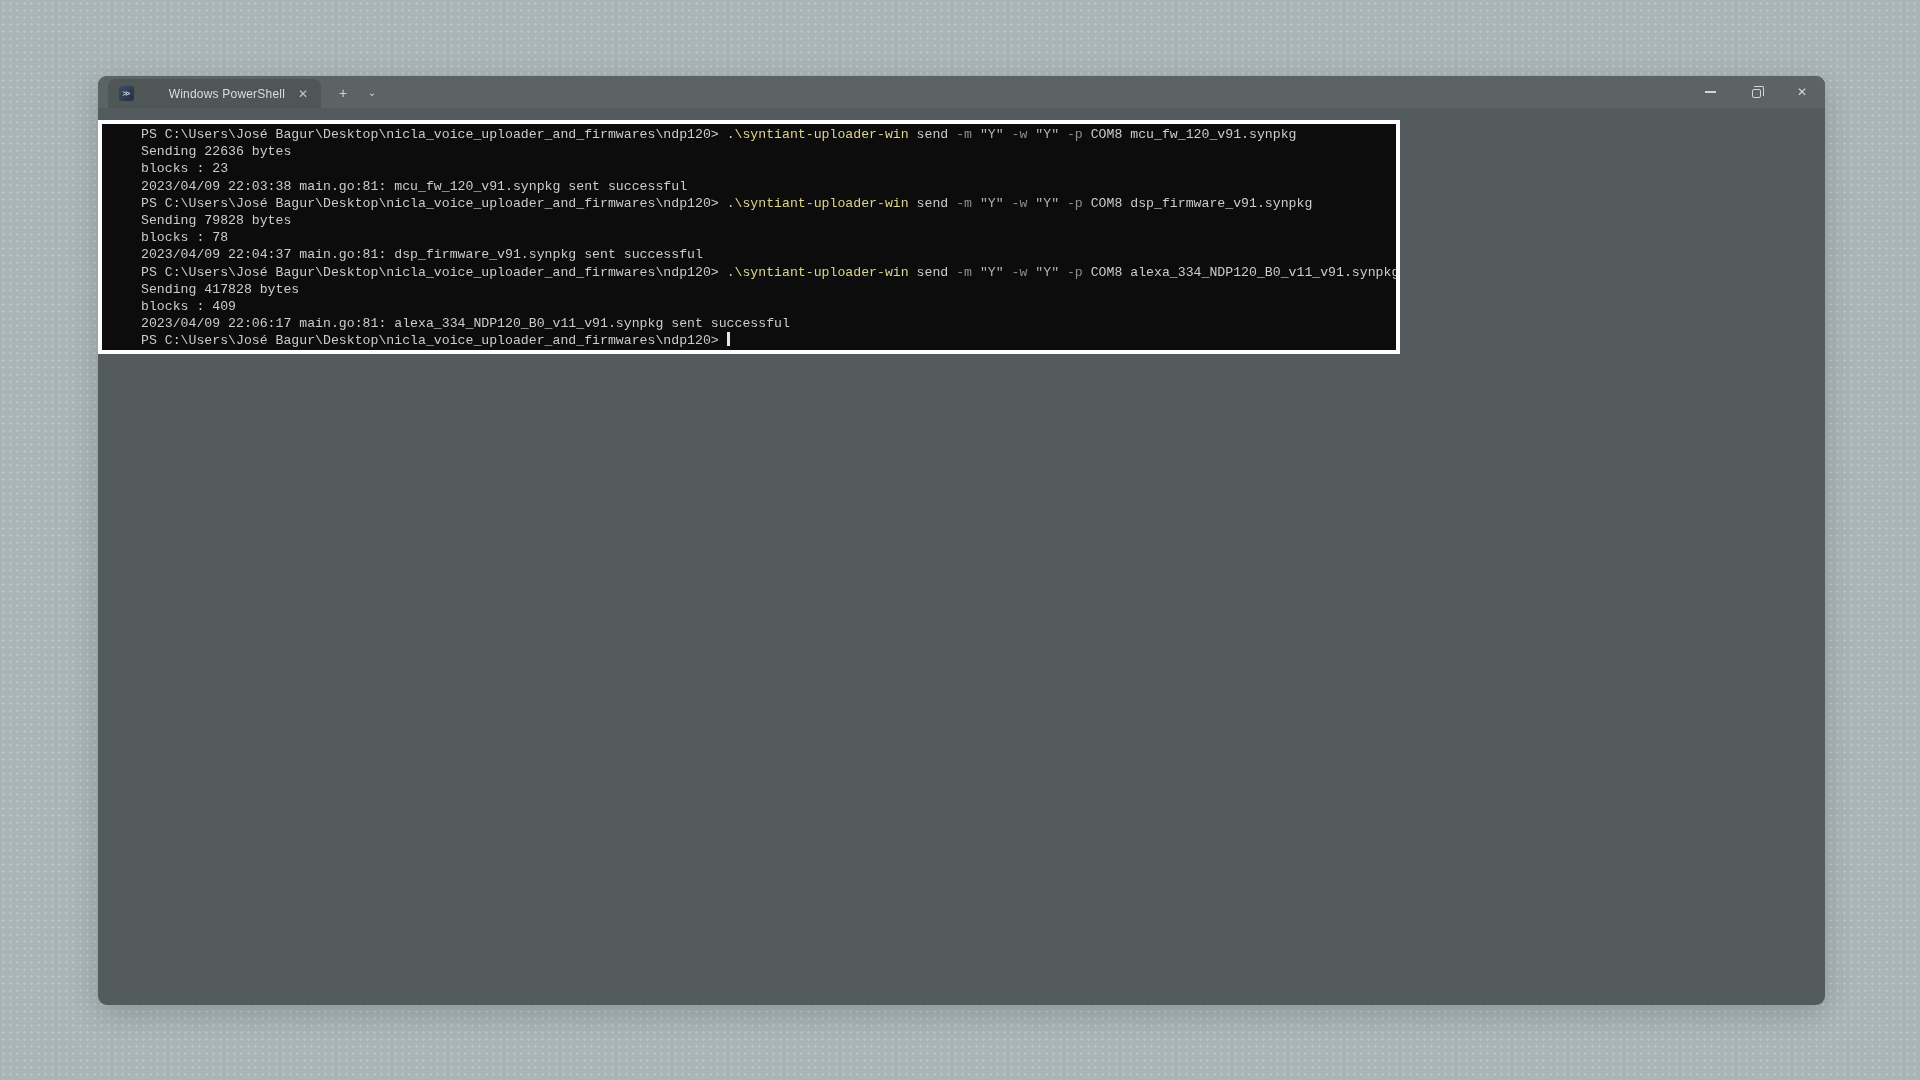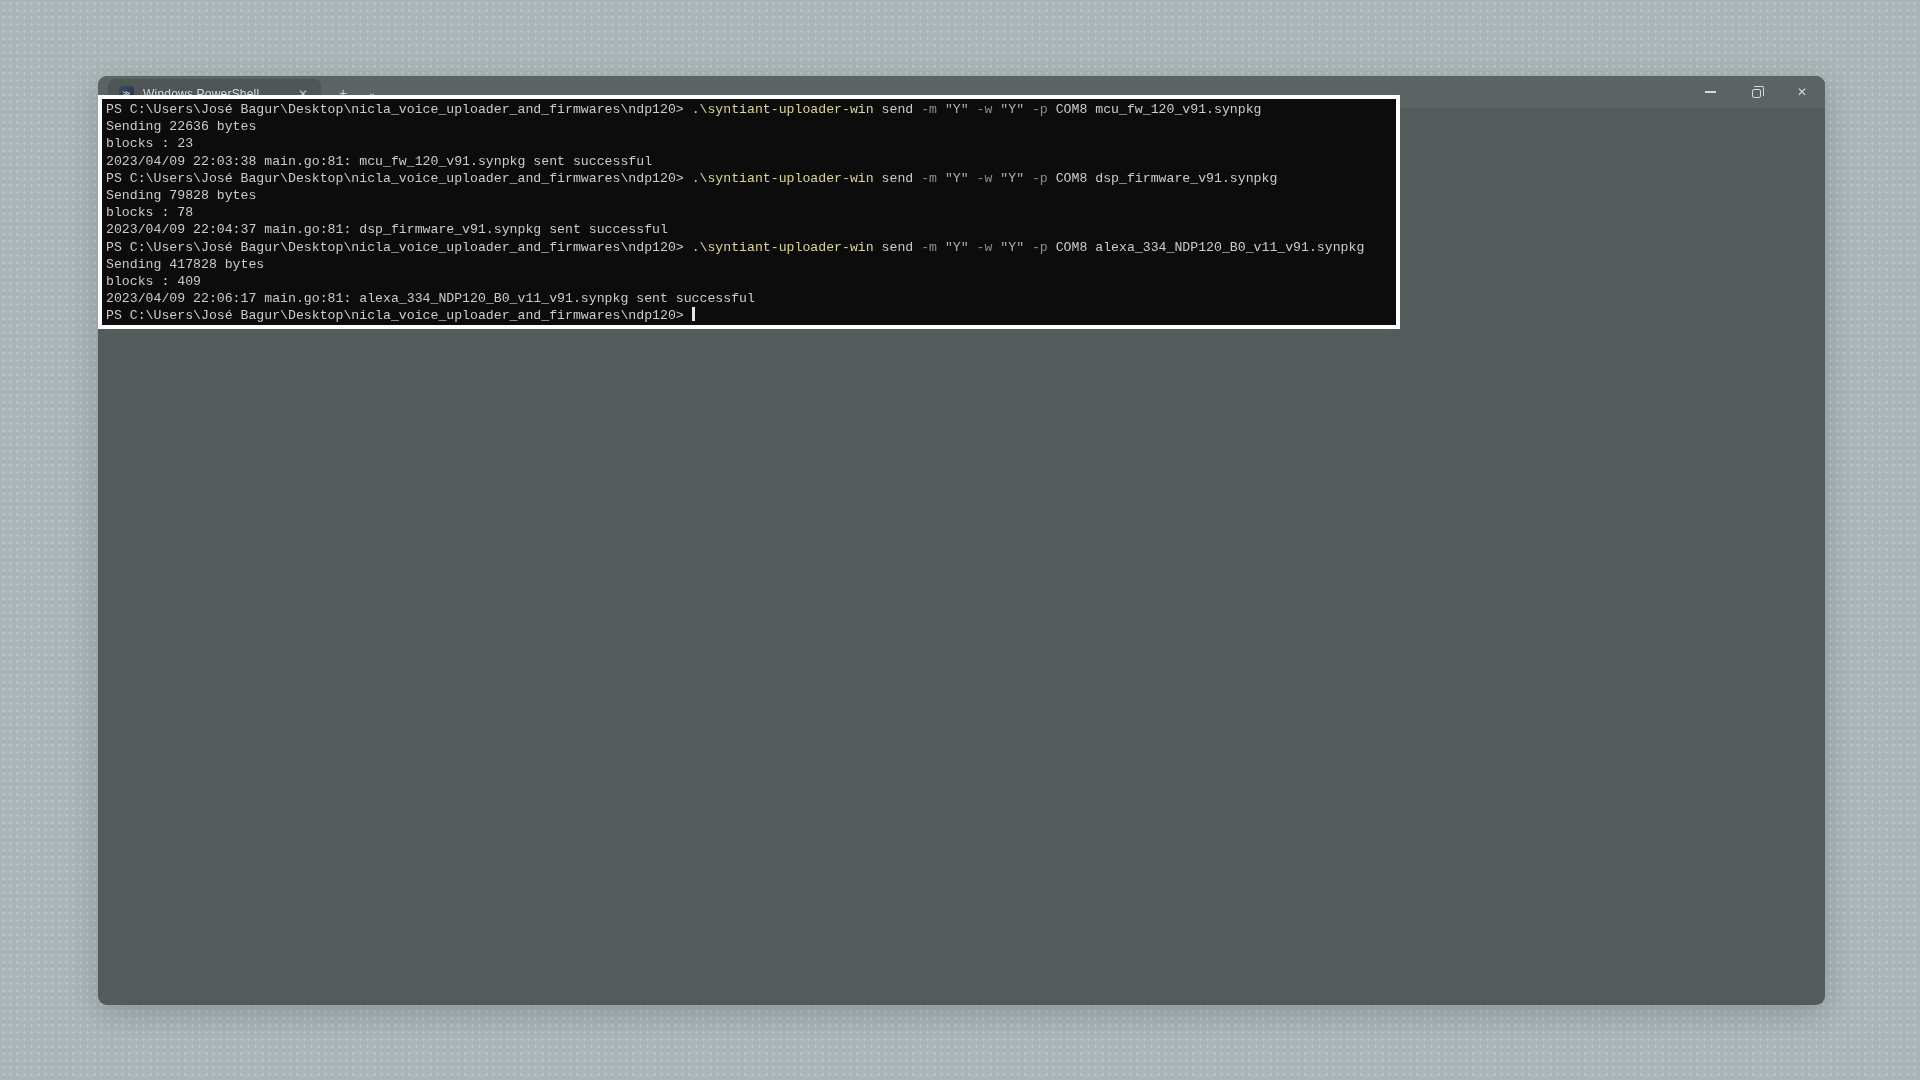--- a/index.html
+++ b/index.html
@@ -53,20 +53,21 @@
     font-family: "DejaVu Sans Mono", monospace;
     flex: 0 0 auto;
   }
   .tab-title {
     flex: 1 1 auto;
     color: #d9dede;
     font-size: 12px;
     letter-spacing: 0.2px;
     white-space: nowrap;
     overflow: hidden;
+    text-align: right;
   }
   .tab-close {
     flex: 0 0 auto;
     color: #c3caca;
     font-size: 12px;
     width: 18px; height: 18px;
     line-height: 18px;
     text-align: center;
     border-radius: 3px;
     cursor: default;
@@ -112,26 +113,27 @@
     position: absolute;
     left: 1.5px; top: -4px;
     width: 9px; height: 9px;
     border-top: 1.3px solid #d2d7d7;
     border-right: 1.3px solid #d2d7d7;
     border-radius: 0 2px 0 0;
   }
 
   .terminal-box {
     position: absolute;
-    left: 0; top: 19px;
+    left: 0; top: 44px;
     width: 1302px;
     height: 234px;
     border: 4px solid var(--highlight-border, #ffffff);
     background: var(--terminal-bg, #0c0c0c);
     overflow: hidden;
+    padding-left: 35px;
   }
   .terminal-content {
     padding: 2px 4px;
     font-family: "Liberation Mono", "DejaVu Sans Mono", monospace;
     font-size: 13.2px;
     line-height: 17.2px;
     white-space: pre;
     color: var(--text, #cccccc);
   }
   .terminal-line { height: 17.2px; }

